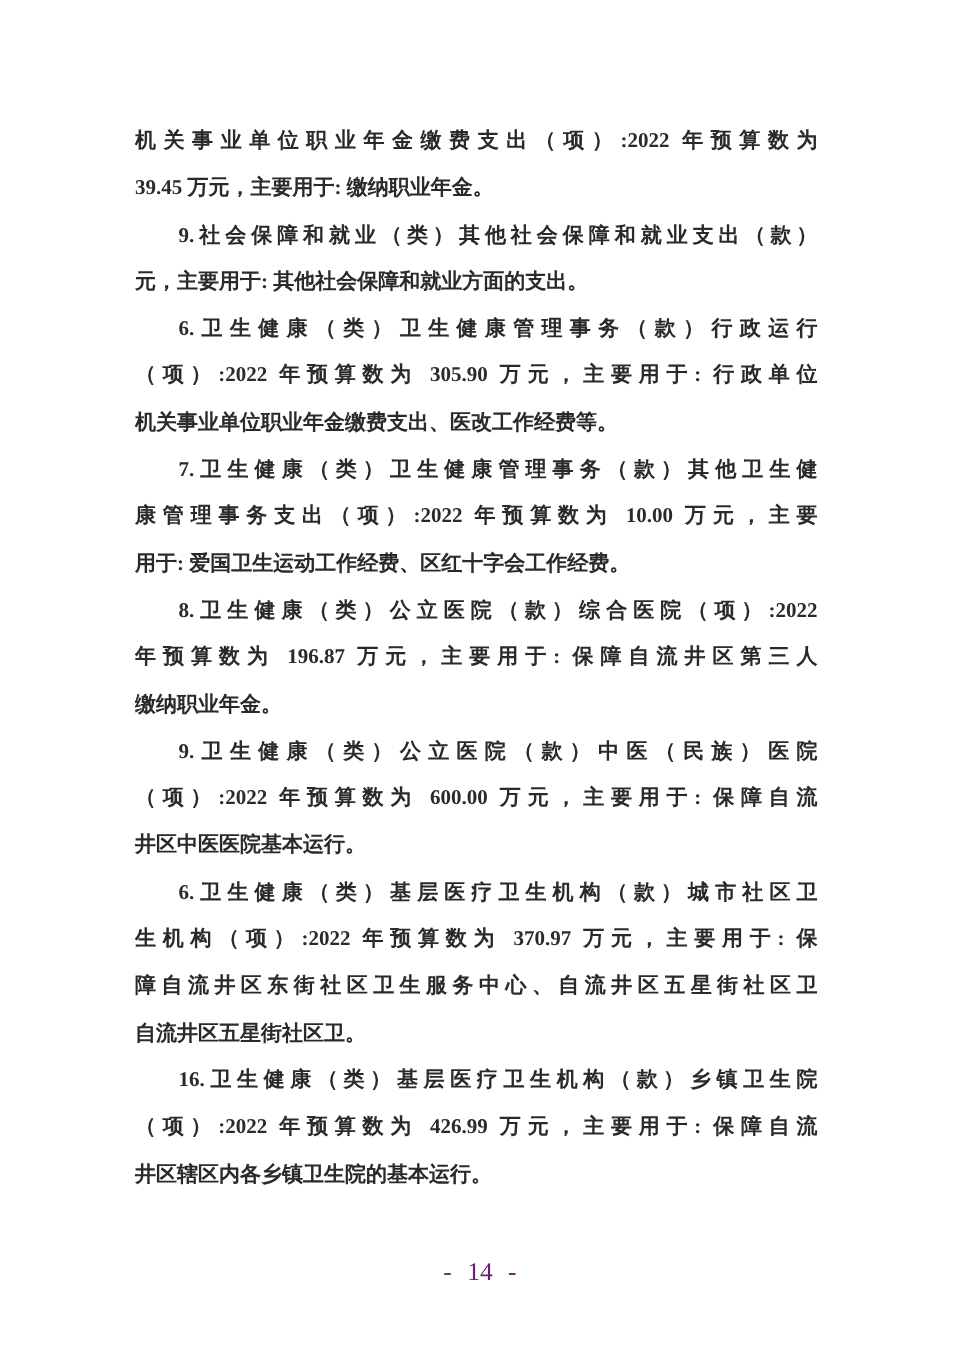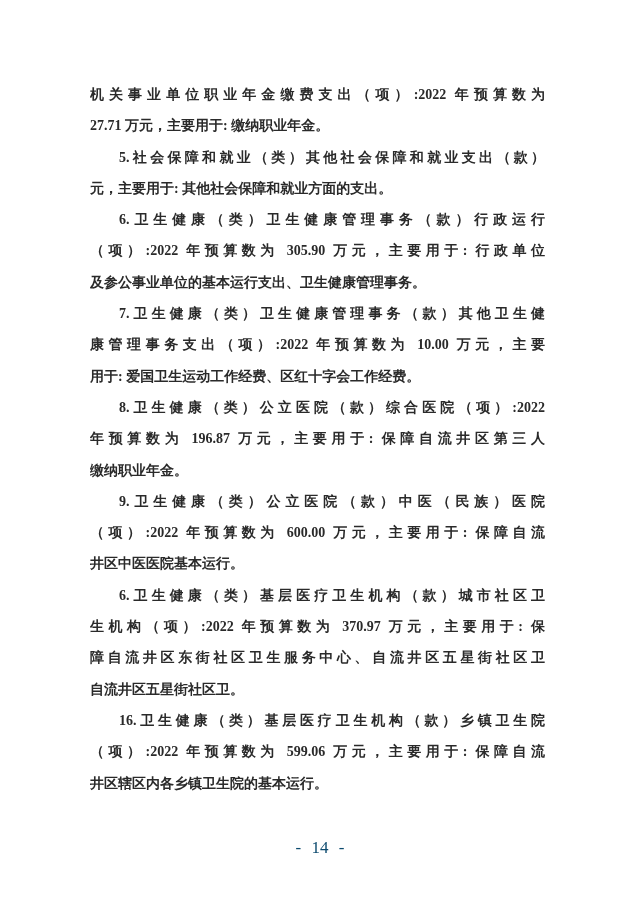--- a/index.html
+++ b/index.html
@@ -42,47 +42,47 @@
   .line.ind {
     padding-left: 29px;
   }
   .page-number {
     position: absolute;
     top: 838px;
     left: 0;
     width: 100%;
     text-align: center;
     font-size: 17px;
-    color: #0c4a6e;
+    color: #701a75;
     word-spacing: 6px;
   }
 </style>
 </head>
 <body>
 
 <div class="doc-page">
   <div class="text-block">
     <div class="line j">机关事业单位职业年金缴费支出（项）:2022 年预算数为</div>
-    <div class="line">27.71 万元，主要用于: 缴纳职业年金。</div>
-    <div class="line j ind">5.社会保障和就业（类）其他社会保障和就业支出（款）</div>
+    <div class="line">39.45 万元，主要用于: 缴纳职业年金。</div>
+    <div class="line j ind">9.社会保障和就业（类）其他社会保障和就业支出（款）</div>
     <div class="line">元，主要用于: 其他社会保障和就业方面的支出。</div>
     <div class="line j ind">6.卫生健康（类）卫生健康管理事务（款）行政运行</div>
     <div class="line j">（项）:2022 年预算数为 305.90 万元，主要用于: 行政单位</div>
-    <div class="line">及参公事业单位的基本运行支出、卫生健康管理事务。</div>
+    <div class="line">机关事业单位职业年金缴费支出、医改工作经费等。</div>
     <div class="line j ind">7.卫生健康（类）卫生健康管理事务（款）其他卫生健</div>
     <div class="line j">康管理事务支出（项）:2022 年预算数为 10.00 万元，主要</div>
     <div class="line">用于: 爱国卫生运动工作经费、区红十字会工作经费。</div>
     <div class="line j ind">8.卫生健康（类）公立医院（款）综合医院（项）:2022</div>
     <div class="line j">年预算数为 196.87 万元，主要用于: 保障自流井区第三人</div>
     <div class="line">缴纳职业年金。</div>
     <div class="line j ind">9.卫生健康（类）公立医院（款）中医（民族）医院</div>
     <div class="line j">（项）:2022 年预算数为 600.00 万元，主要用于: 保障自流</div>
     <div class="line">井区中医医院基本运行。</div>
     <div class="line j ind">6.卫生健康（类）基层医疗卫生机构（款）城市社区卫</div>
     <div class="line j">生机构（项）:2022 年预算数为 370.97 万元，主要用于: 保</div>
     <div class="line j">障自流井区东街社区卫生服务中心、自流井区五星街社区卫</div>
     <div class="line">自流井区五星街社区卫。</div>
     <div class="line j ind">16.卫生健康（类）基层医疗卫生机构（款）乡镇卫生院</div>
-    <div class="line j">（项）:2022 年预算数为 599.06 万元，主要用于: 保障自流</div>
+    <div class="line j">（项）:2022 年预算数为 426.99 万元，主要用于: 保障自流</div>
     <div class="line">井区辖区内各乡镇卫生院的基本运行。</div>
   </div>
   <div class="page-number">- 14 -</div>
 </div>
 
 </body></html>

